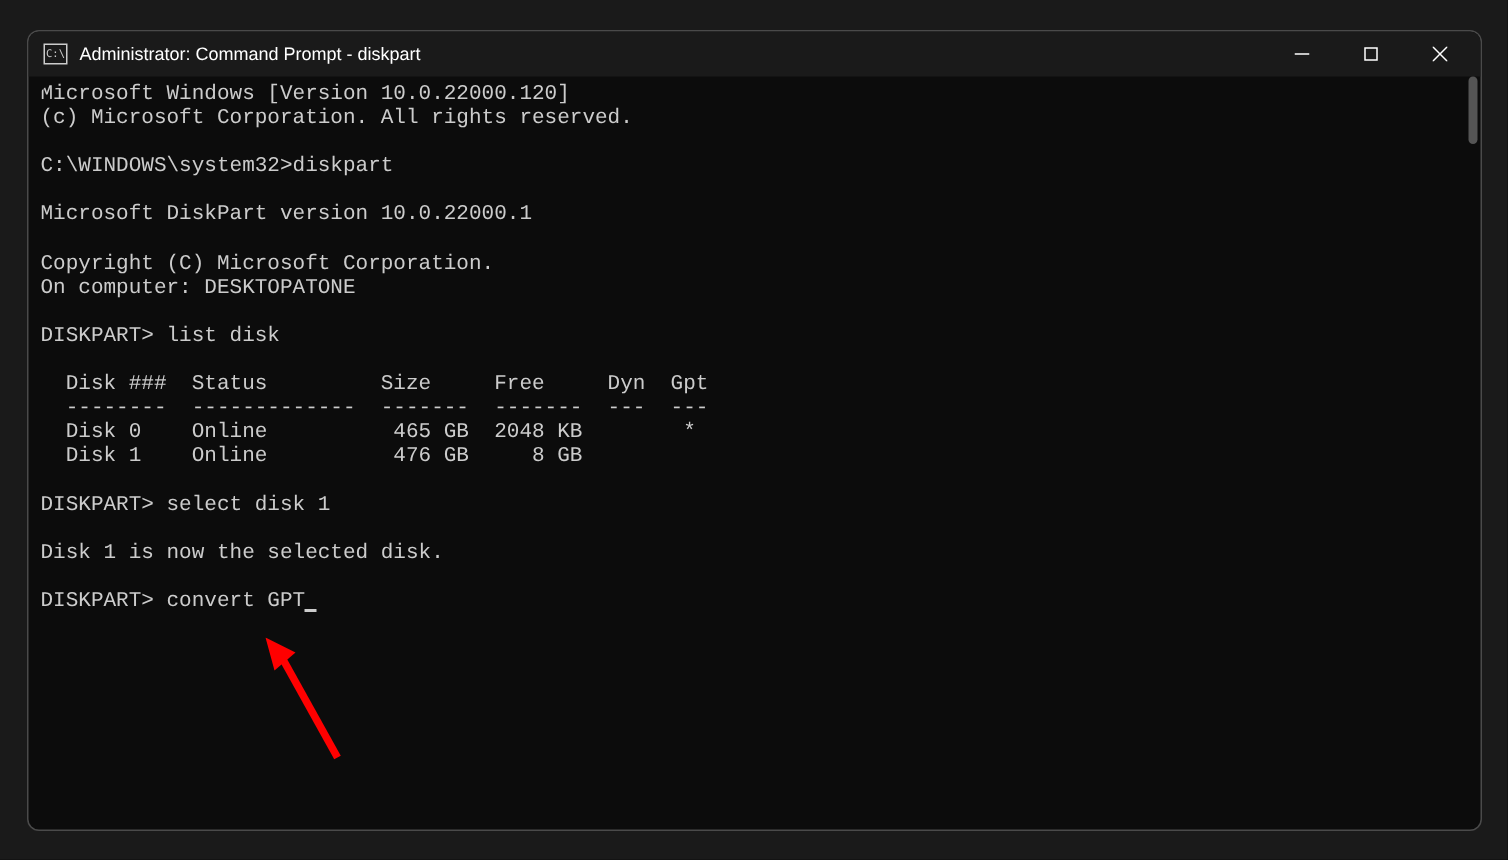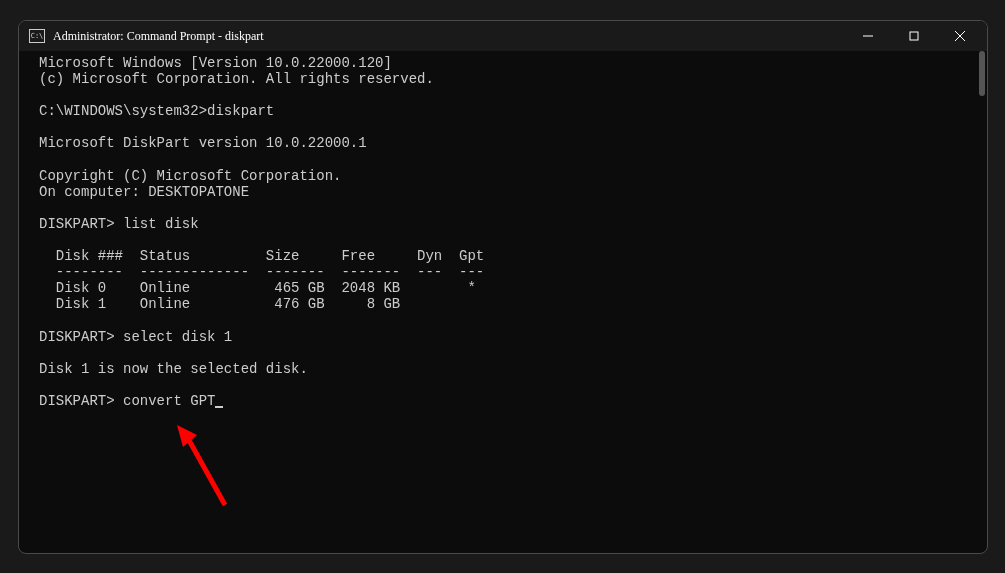--- a/index.html
+++ b/index.html
@@ -44,21 +44,21 @@
       position: relative;
       display: flex;
       align-items: center;
       justify-content: center;
       font-size: 7px;
       color: #ccc;
       font-family: Consolas, monospace;
     }
     .title-text {
       color: #ffffff;
-      font-family: Liberation Serif, serif;
+      font-family: Liberation Sans, sans-serif;
       font-size: 12px;
       flex: 1;
     }
     .win-controls {
       display: flex;
       height: 100%;
     }
     .win-btn {
       width: 46px;
       height: 30px;
@@ -67,21 +67,21 @@
       justify-content: center;
       color: #ffffff;
       cursor: pointer;
     }
     .win-btn svg {
       width: 10px;
       height: 10px;
     }
     .terminal-body {
       flex: 1;
-      padding: 4px 20px;
+      padding: 4px 8px;
       color: #cccccc;
       font-size: 14px;
       line-height: 1.15;
       white-space: pre;
       overflow: hidden;
       position: relative;
       border-radius: 31px;
     }
     .scrollbar-track {
       position: absolute;

